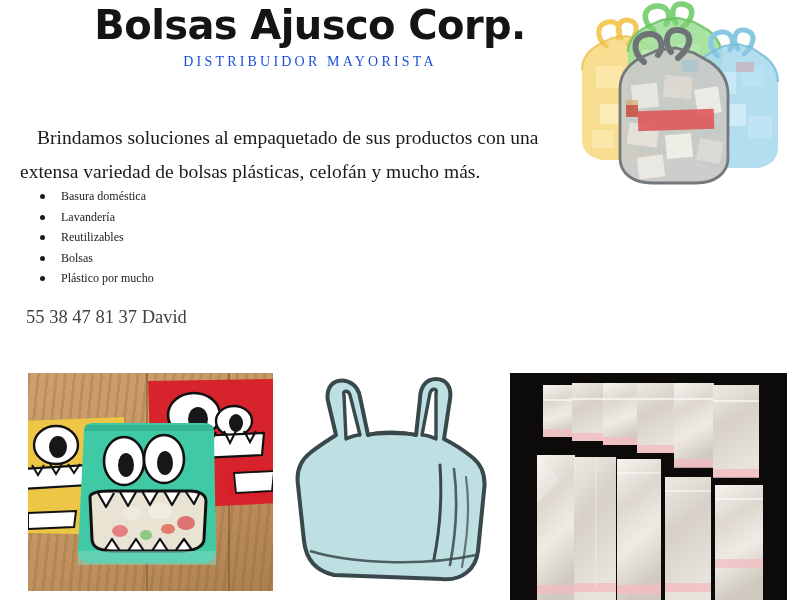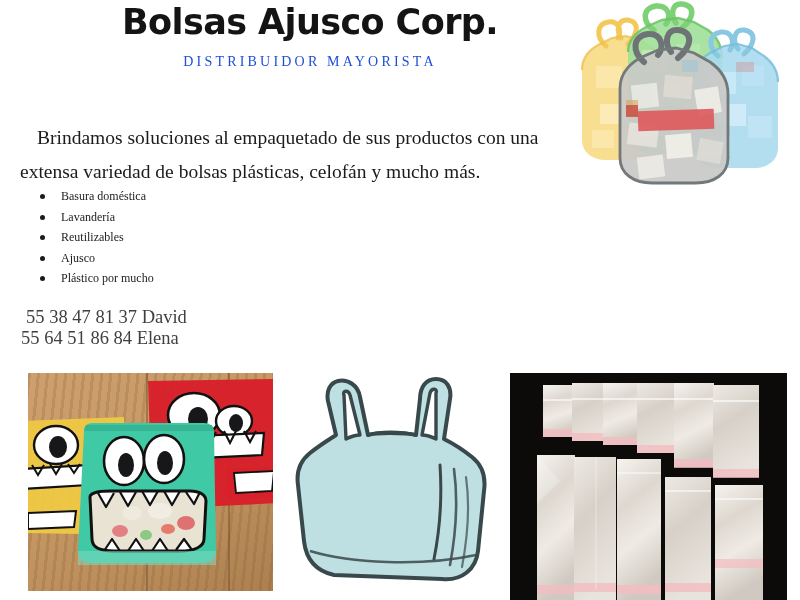--- a/index.html
+++ b/index.html
@@ -18,21 +18,21 @@
 
   
   #company-title {
     position: absolute;
     left: 0;
     top: 2px;
     width: 620px;
     text-align: center;
     font-family: "DejaVu Sans", sans-serif;
     font-weight: bold;
-    font-size: 35px;
+    font-size: 40px;
     letter-spacing: -0.6px;
     color: #141414;
     white-space: nowrap;
   }
   #company-subtitle {
     position: absolute;
     left: 0;
     top: 54px;
     width: 620px;
     text-align: center;
@@ -158,30 +158,29 @@
   <li>
     <span>Basura doméstica</span>
   </li>
   <li>
     <span>Lavandería</span>
   </li>
   <li>
     <span>Reutilizables</span>
   </li>
   <li>
-    <span>Ajusco</span>
+    <span>Bolsas</span>
   </li>
   <li>
     <span>Plástico por mucho</span>
   </li>
 </ul>
 
 <div id="contact-list">
   <div class="contact-row">55 38 47 81 37 David</div>
-  <div class="contact-row">55 64 51 86 84 Elena</div>
 </div>
 
 <div id="trash-bags-graphic">
   <svg viewBox="0 0 228 192" width="228" height="192">
     <defs>
       <filter id="blurSoft" x="-20%" y="-20%" width="140%" height="140%">
         <feGaussianBlur stdDeviation="1.6"></feGaussianBlur>
       </filter>
       <clipPath id="clipYellow">
           <path d="M16,70 C16,56 26,48 34,44 L46,38 L60,36 L74,40 L86,48 C94,54 100,62 100,74 L100,140 C100,152 90,160 76,160 L40,160 C26,160 16,152 16,140 Z"></path>

